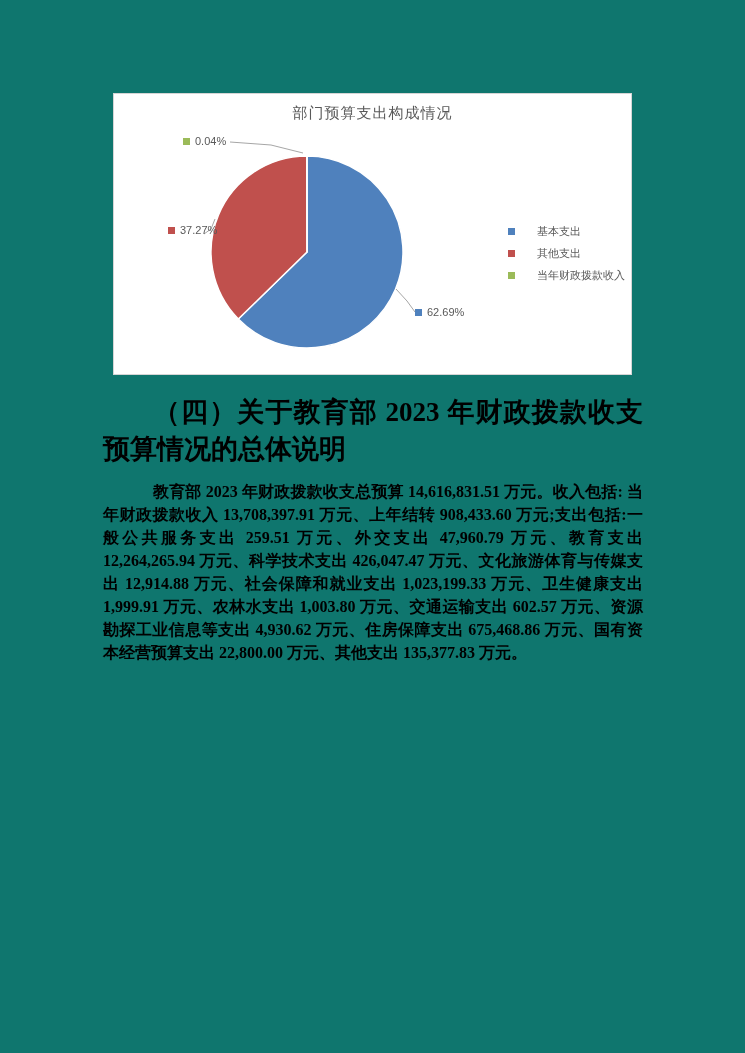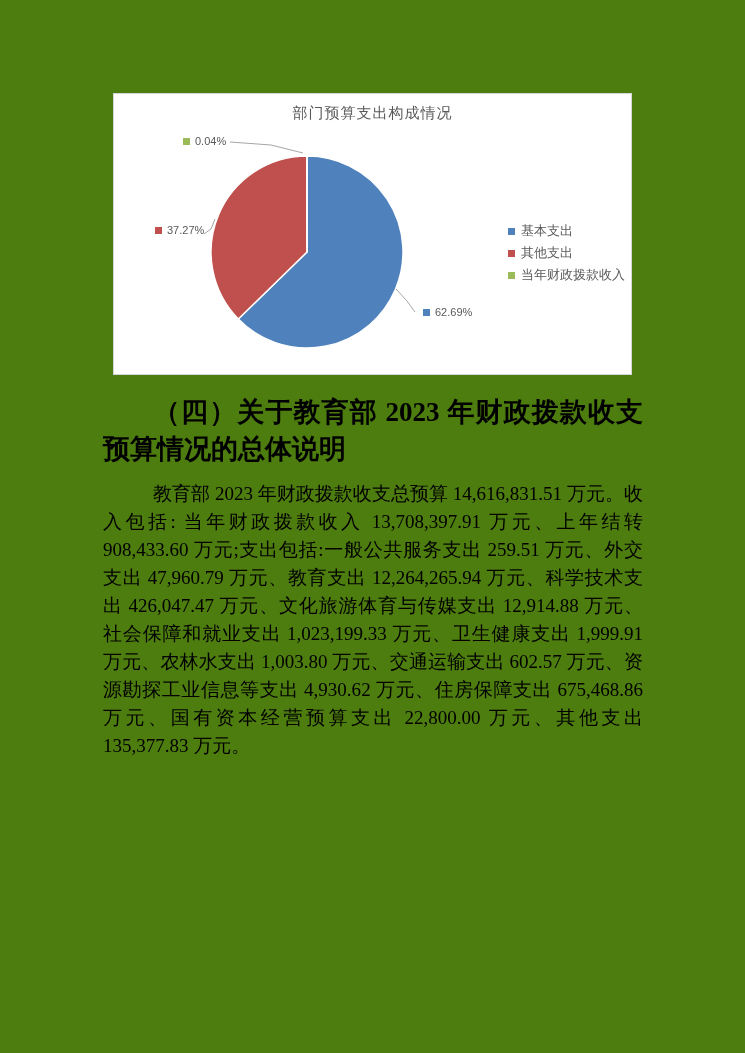--- a/index.html
+++ b/index.html
@@ -1,20 +1,20 @@
 <!DOCTYPE html>
 <html><head>
 <meta charset="utf-8">
 <style>
   html, body { margin: 0; padding: 0; background: #e8e8e8; }
   .page {
     position: relative;
     width: 745px;
     height: 1053px;
-    background: #4d7c0f;
+    background: #0f766e;
     margin: 0 auto;
     overflow: hidden;
     font-family: "Liberation Serif", "DejaVu Serif", serif;
   }
 
   
   .chart-frame {
     position: absolute;
     left: 113px; top: 93px;
     width: 519px; height: 282px;
@@ -48,48 +48,49 @@
 
   .legend {
     position: absolute;
     left: 394px; top: 126px;
     display: flex;
     flex-direction: column;
   }
   .legend-item {
     display: flex;
     align-items: center;
-    gap: 6px;
+    gap: 22px;
     height: 22px;
-    font-size: 13px;
+    font-size: 11px;
     color: #595959;
     white-space: nowrap;
   }
 
   
   .section-heading {
     position: absolute;
     left: 103px; top: 394px;
     width: 540px;
     font-size: 27px;
     font-weight: bold;
     line-height: 37px;
     text-indent: 50px;
     text-align: justify;
     color: #000000;
   }
   .body-paragraph {
     position: absolute;
     left: 103px; top: 480px;
     width: 540px;
-    font-size: 19px;
-    line-height: 28px;
+    font-size: 16px;
+    line-height: 23px;
     text-indent: 50px;
     text-align: justify;
     color: #000000;
+    font-weight: bold;
   }
   .page-number {
     position: absolute;
     left: 0; right: 0; top: 957px;
     text-align: center;
     font-size: 13px;
     color: #000000;
   }
 </style>
 </head>
@@ -106,25 +107,25 @@
       <path class="pie-slice" d="M193,158 L192.76,62.00 A96,96 0 0 1 193.00,62.00 Z" fill="#9BBB59"></path>
       <polyline class="leader" points="116,48 157,51 189,59"></polyline>
       <polyline class="leader" points="90,140 97,135 101,125"></polyline>
       <polyline class="leader" points="282,195 293,207 301,218"></polyline>
     </svg>
 
     <div class="data-label" style="left:69px; top:41px;">
       <span class="swatch" style="background: rgb(155, 187, 89);"></span>
       <span>0.04%</span>
     </div>
-    <div class="data-label" style="left:20px; top:130px;padding-left:21px;">
+    <div class="data-label" style="left:33px; top:130px;padding-left:21px;">
       <span class="swatch" style="background: rgb(192, 80, 77);"></span>
       <span>37.27%</span>
     </div>
-    <div class="data-label" style="left:309px; top:212px;">
+    <div class="data-label" style="left:301px; top:212px;">
       <span class="swatch" style="background: rgb(79, 129, 189);"></span>
       <span>62.69%</span>
     </div>
 
     <div class="legend">
       <div class="legend-item">
         <span class="swatch" style="background: rgb(79, 129, 189);"></span>
         <span>基本支出</span>
       </div>
       <div class="legend-item">

